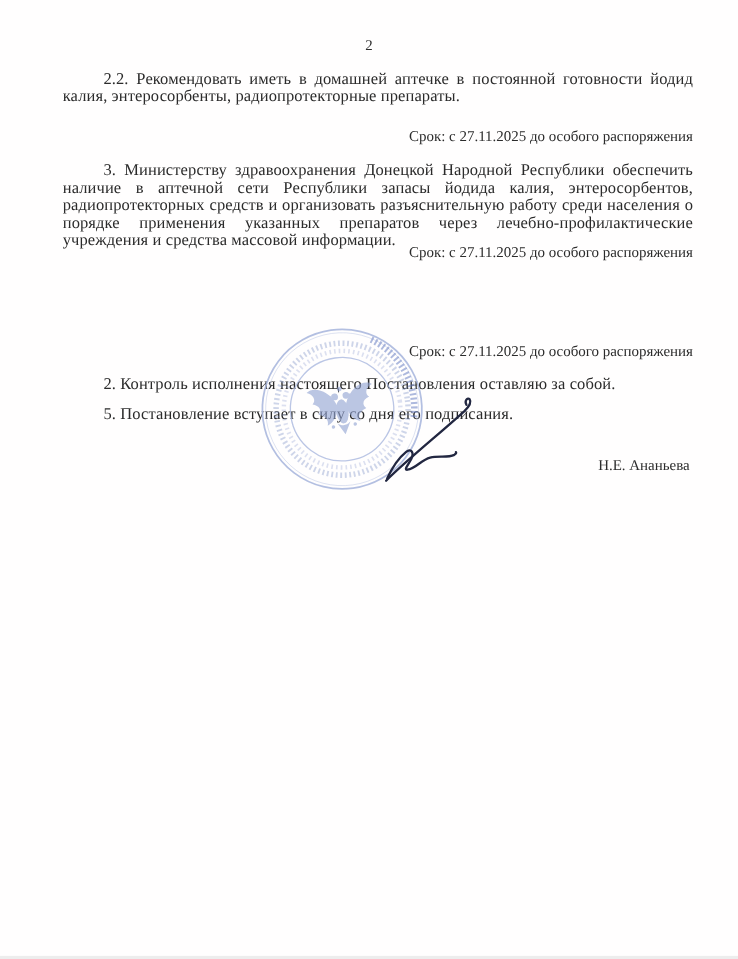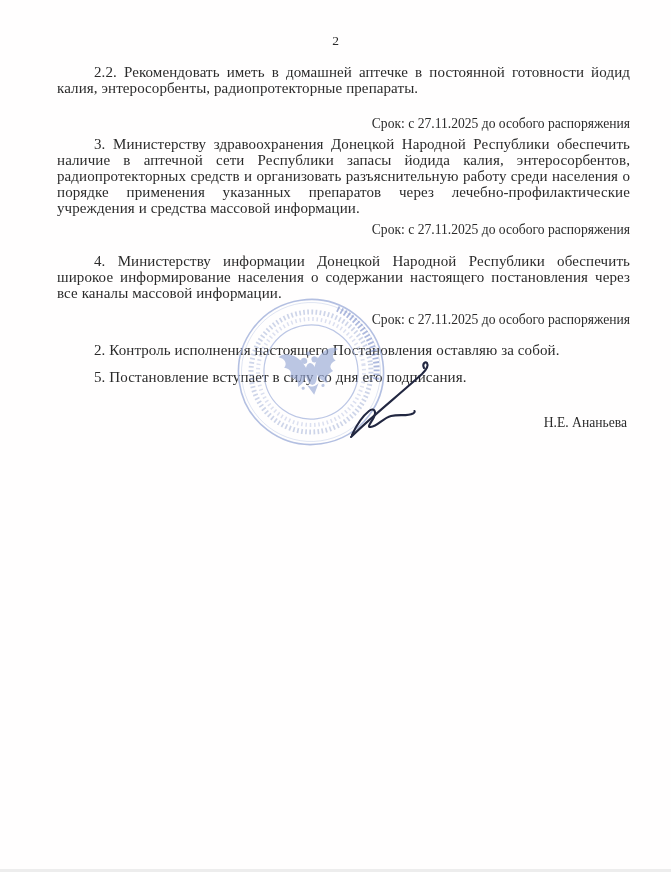--- a/index.html
+++ b/index.html
@@ -45,25 +45,24 @@
 <body>
 
 <div class="page">
 
   <div class="page-number">2</div>
 
   <div class="par" style="top:64px">2.2. Рекомендовать иметь в домашней аптечке в постоянной готовности йодид калия, энтеросорбенты, радиопротекторные препараты.</div>
 
   <div class="srok" style="top:116px">Срок: с 27.11.2025 до особого распоряжения</div>
 
-  <div class="par" style="top:136px">3. Министерству здравоохранения Донецкой Народной Республики обеспечить наличие в аптечной сети Республики запасы йодида калия, энтеросорбентов, радиопротекторных средств и организовать разъяснительную работу среди населения о порядке применения указанных препаратов через лечебно-профилактические учреждения и средства массовой информации.</div>
+  <div class="par" style="top:147px">3. Министерству здравоохранения Донецкой Народной Республики обеспечить наличие в аптечной сети Республики запасы йодида калия, энтеросорбентов, радиопротекторных средств и организовать разъяснительную работу среди населения о порядке применения указанных препаратов через лечебно-профилактические учреждения и средства массовой информации.</div>
 
   <div class="srok" style="top:222px">Срок: с 27.11.2025 до особого распоряжения</div>
 
-  <div class="par" style="top:253px">4. Министерству информации Донецкой Народной Республики обеспечить широкое информирование населения о содержании настоящего постановления через все каналы массовой информации.</div>
 
   <div class="srok" style="top:312px">Срок: с 27.11.2025 до особого распоряжения</div>
 
   <div class="par" style="top:342px">2. Контроль исполнения настоящего Постановления оставляю за собой.</div>
 
   <div class="par" style="top:369px">5. Постановление вступает в силу со дня его подписания.</div>
 
   <svg class="stamp" viewBox="0 0 154 154">
     <g transform="rotate(-8 77 77)">
       <circle cx="77" cy="77" r="72.5" fill="none" stroke="#a6b4dc" stroke-width="1.6" opacity="0.85"></circle>

